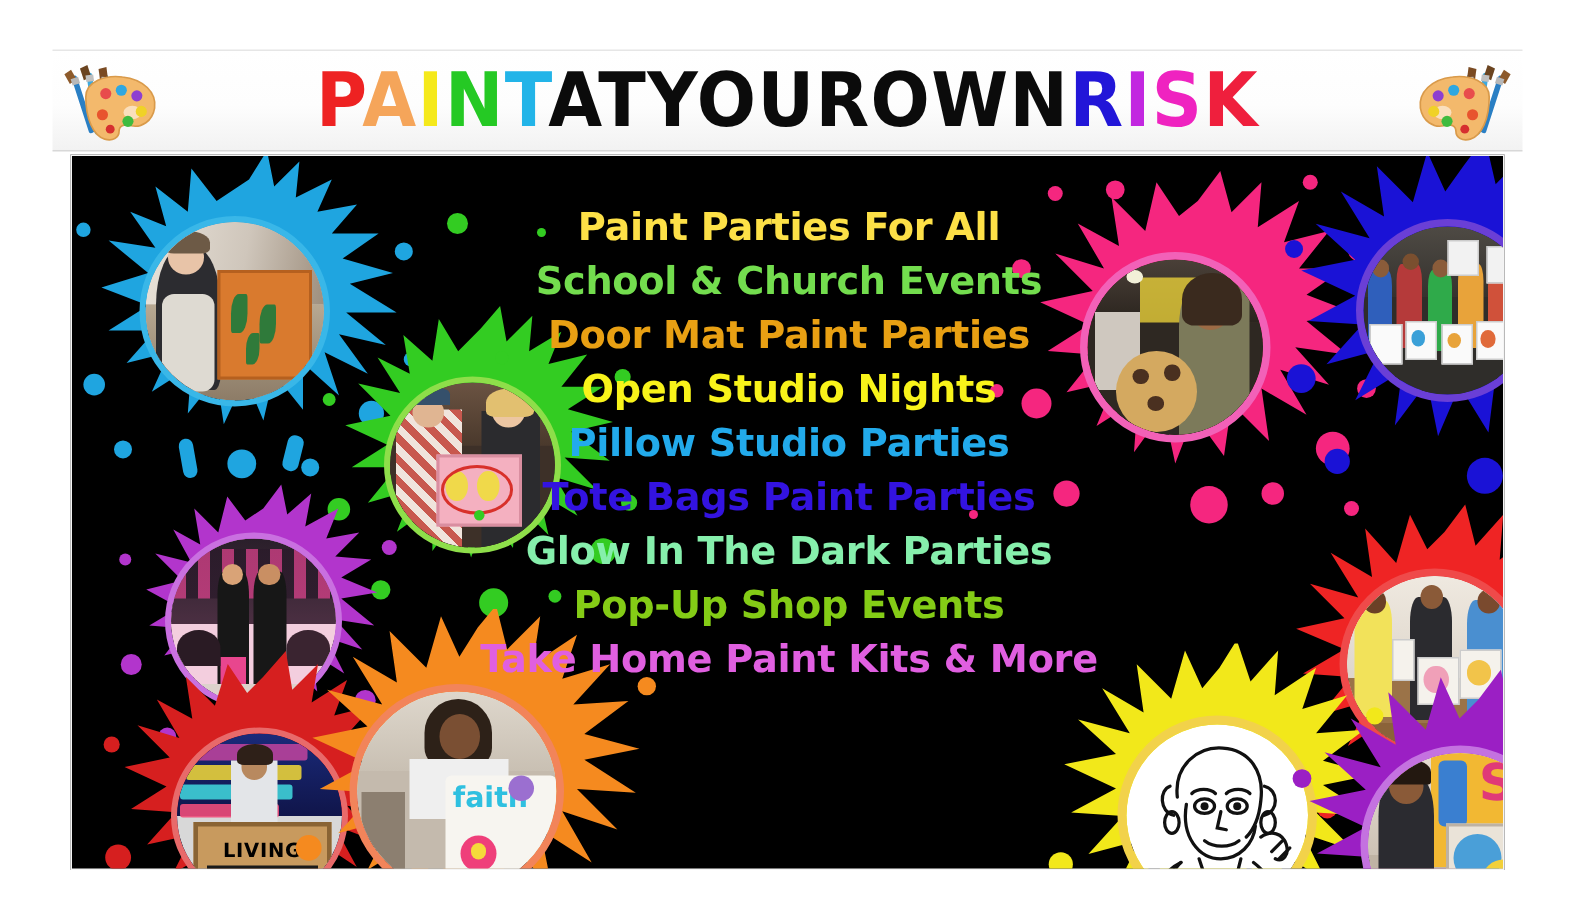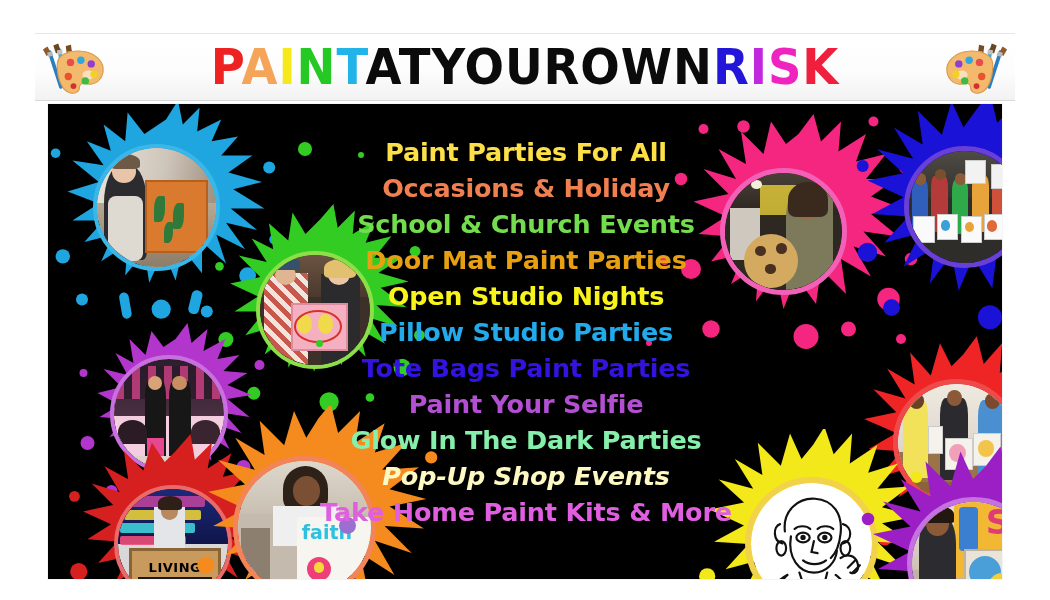--- a/index.html
+++ b/index.html
@@ -545,26 +545,24 @@
 
     <div class="dot" style="left:250px; top:38px; width:14px; height:14px; background:#33cc22;"></div>
     <div class="dot" style="left:282px; top:130px; width:9px; height:9px; background:#33cc22;"></div>
     <div class="dot" style="left:268px; top:236px; width:7px; height:7px; background:#33cc22;"></div>
     <div class="dot" style="left:612px; top:152px; width:9px; height:9px; background:#f5267f;"></div>
     <div class="dot" style="left:598px; top:236px; width:6px; height:6px; background:#f5267f;"></div>
     <div class="dot" style="left:310px; top:48px; width:6px; height:6px; background:#33cc22;"></div>
 
     <div id="service-list">
       <div class="svc" style="color: #fde047;">Paint Parties For All</div>
-      <div class="svc" style="color: rgb(240, 128, 80);">Occasions &amp; Holiday</div>
       <div class="svc" style="color: rgb(115, 221, 78);">School &amp; Church Events</div>
       <div class="svc" style="color: rgb(232, 160, 19);">Door Mat Paint Parties</div>
       <div class="svc" style="color: rgb(248, 243, 26);">Open Studio Nights</div>
       <div class="svc" style="color: rgb(34, 170, 235);">Pillow Studio Parties</div>
       <div class="svc" style="color: rgb(51, 19, 224);">Tote Bags Paint Parties</div>
-      <div class="svc" style="color: rgb(179, 79, 210);">Paint Your Selfie</div>
       <div class="svc" style="color: #86efac;">Glow In The Dark Parties</div>
-      <div class="svc" style="color: #fef9c3; font-style: italic;">Pop-Up Shop Events</div>
+      <div class="svc" style="color: #84cc16;">Pop-Up Shop Events</div>
       <div class="svc" style="color: rgb(224, 95, 224);">Take Home Paint Kits &amp; More</div>
     </div>
 
   </div>
 </div>
 
 </body></html>

